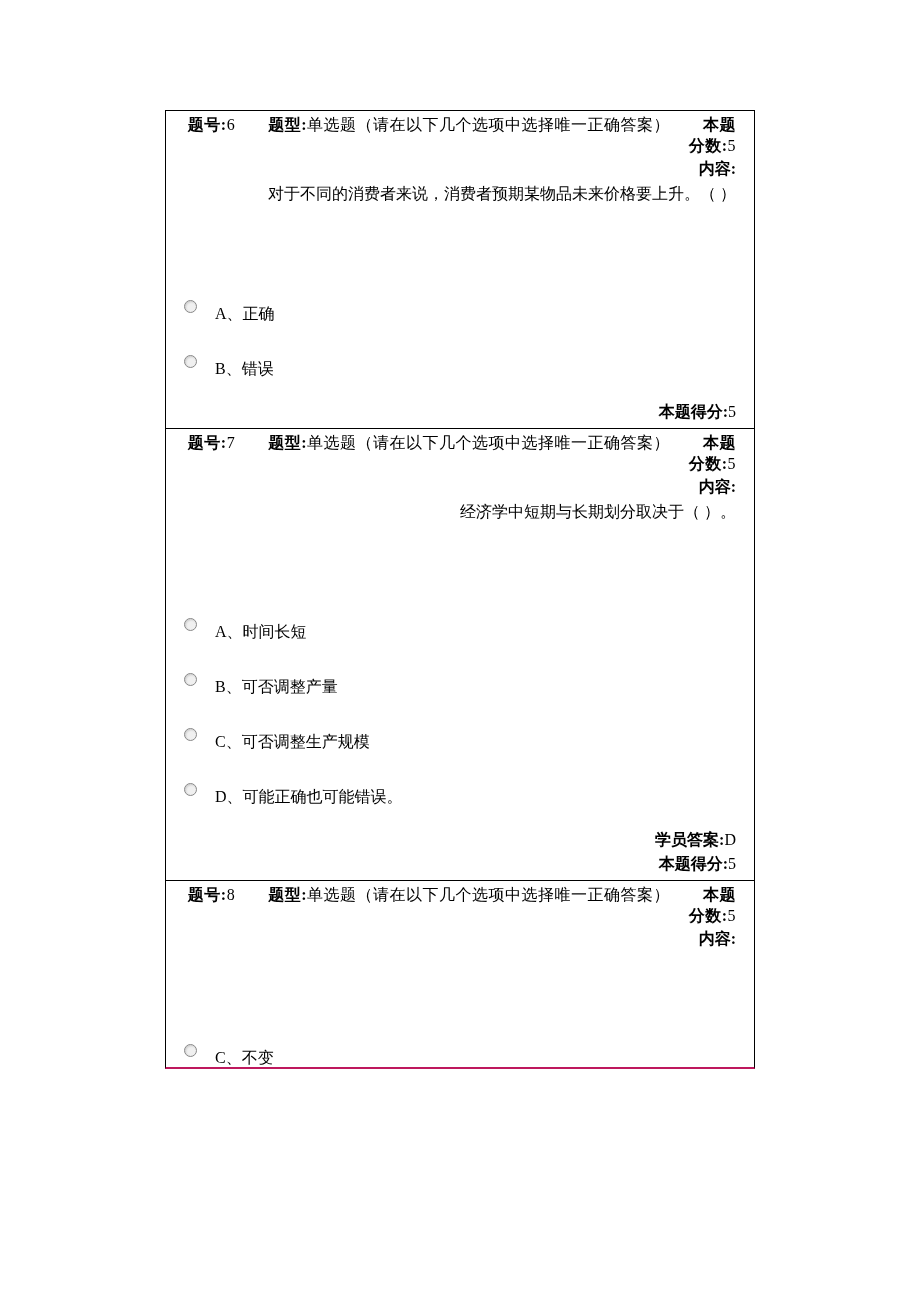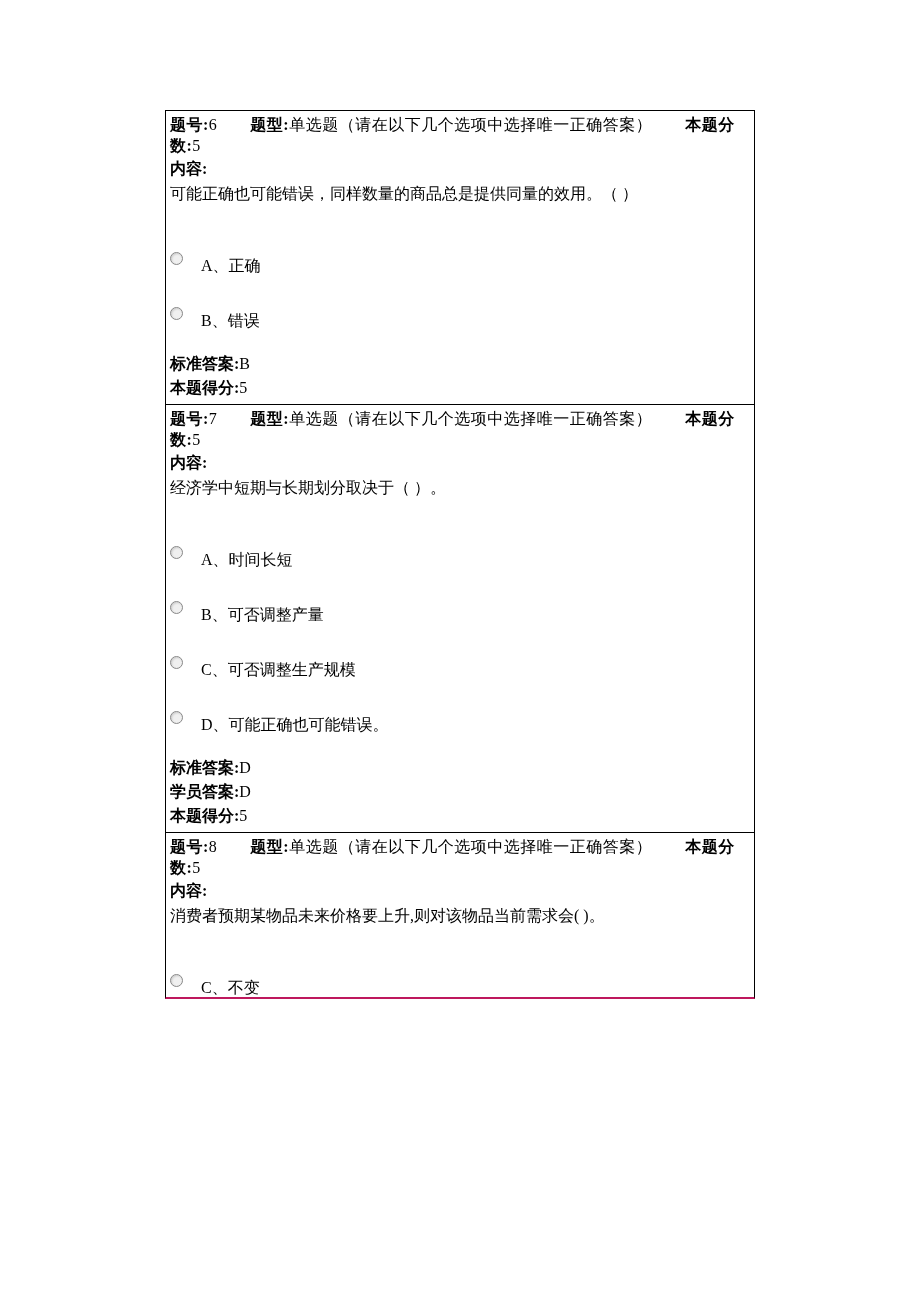--- a/index.html
+++ b/index.html
@@ -10,39 +10,40 @@
     body {
       background: #ffffff;
       font-family: SimSun, "宋体", serif;
       font-size: 16px;
       color: #000000;
       width: 920px;
       padding: 110px 165px 110px 165px;
     }
     .question-cell {
       border: 1px solid #000;
-      padding: 4px 4px;
+      padding: 4px 18px;
       margin-bottom: -1px;
+      text-align: right;
     }
     .header-line {
       letter-spacing: 0.5px;
     }
     .bold-label {
       font-weight: bold;
     }
     .content-label {
       font-weight: bold;
       margin-top: 2px;
     }
     .question-text {
       margin-top: 2px;
       line-height: 1.5;
     }
     .options {
-      margin-top: 44px;
+      margin-top: 92px;
     }
     .option-row {
       display: flex;
       align-items: flex-start;
       margin-bottom: 28px;
     }
     .option-row:last-child {
       margin-bottom: 20px;
     }
     .radio-icon {
@@ -70,35 +71,34 @@
 
 <div class="question-cell">
   <div class="header-line">
     <span class="bold-label">题号:</span><span>6</span>
     <span style="display:inline-block; width:24px;"></span>
     <span class="bold-label">题型:</span><span>单选题（请在以下几个选项中选择唯一正确答案）</span>
     <span style="display:inline-block; width:24px;"></span>
     <span class="bold-label">本题分数:</span><span>5</span>
   </div>
   <div class="content-label">内容:</div>
-  <div class="question-text">可能正确也可能错误，同样数量的商品总是提供同量的效用。（ ）</div>
+  <div class="question-text">对于不同的消费者来说，消费者预期某物品未来价格要上升。（ ）</div>
 
   <div class="options">
     <div class="option-row">
       <span class="radio-icon"></span>
       <span class="option-text">A、正确</span>
     </div>
     <div class="option-row">
       <span class="radio-icon"></span>
       <span class="option-text">B、错误</span>
     </div>
   </div>
 
   <div class="answer-block">
-    <div><span class="bold-label">标准答案:</span><span>B</span></div>
     <div><span class="bold-label">本题得分:</span><span>5</span></div>
   </div>
 </div>
 
 <div class="question-cell">
   <div class="header-line">
     <span class="bold-label">题号:</span><span>7</span>
     <span style="display:inline-block; width:24px;"></span>
     <span class="bold-label">题型:</span><span>单选题（请在以下几个选项中选择唯一正确答案）</span>
     <span style="display:inline-block; width:24px;"></span>
@@ -120,36 +120,34 @@
       <span class="radio-icon"></span>
       <span class="option-text">C、可否调整生产规模</span>
     </div>
     <div class="option-row">
       <span class="radio-icon"></span>
       <span class="option-text">D、可能正确也可能错误。</span>
     </div>
   </div>
 
   <div class="answer-block">
-    <div><span class="bold-label">标准答案:</span><span>D</span></div>
     <div><span class="bold-label">学员答案:</span><span>D</span></div>
     <div><span class="bold-label">本题得分:</span><span>5</span></div>
   </div>
 </div>
 
 <div class="question-cell" style="border-bottom: 2px solid #be185d;">
   <div class="header-line">
     <span class="bold-label">题号:</span><span>8</span>
     <span style="display:inline-block; width:24px;"></span>
     <span class="bold-label">题型:</span><span>单选题（请在以下几个选项中选择唯一正确答案）</span>
     <span style="display:inline-block; width:24px;"></span>
     <span class="bold-label">本题分数:</span><span>5</span>
   </div>
   <div class="content-label">内容:</div>
-  <div class="question-text">消费者预期某物品未来价格要上升,则对该物品当前需求会( )。</div>
 
   <div class="options" style="margin-bottom:-10px;">
     <div class="option-row" style="margin-bottom:4px;">
       <span class="radio-icon"></span>
       <span class="option-text">C、不变</span>
     </div>
   </div>
 </div>
 
 </body></html>

